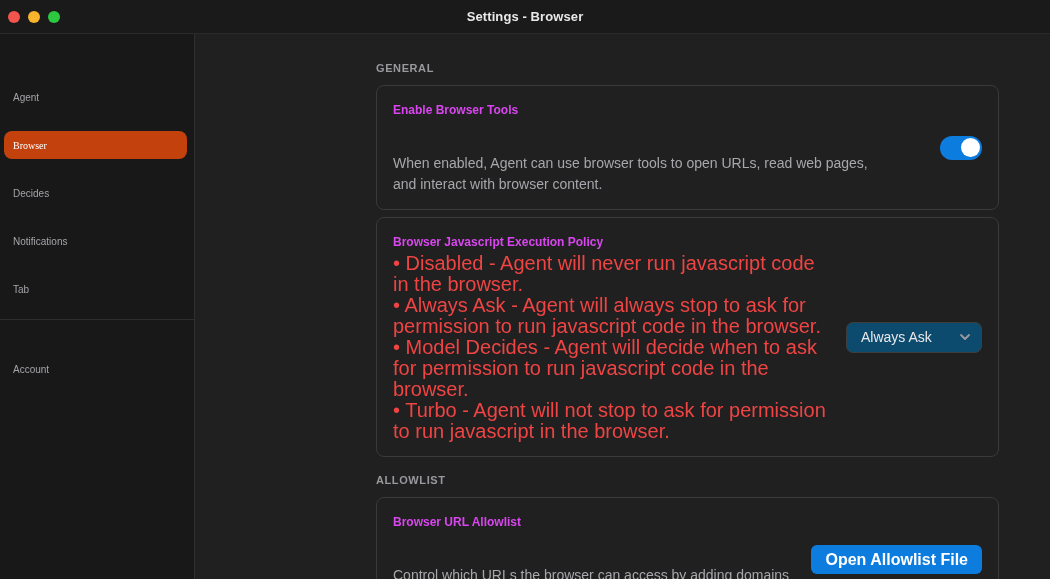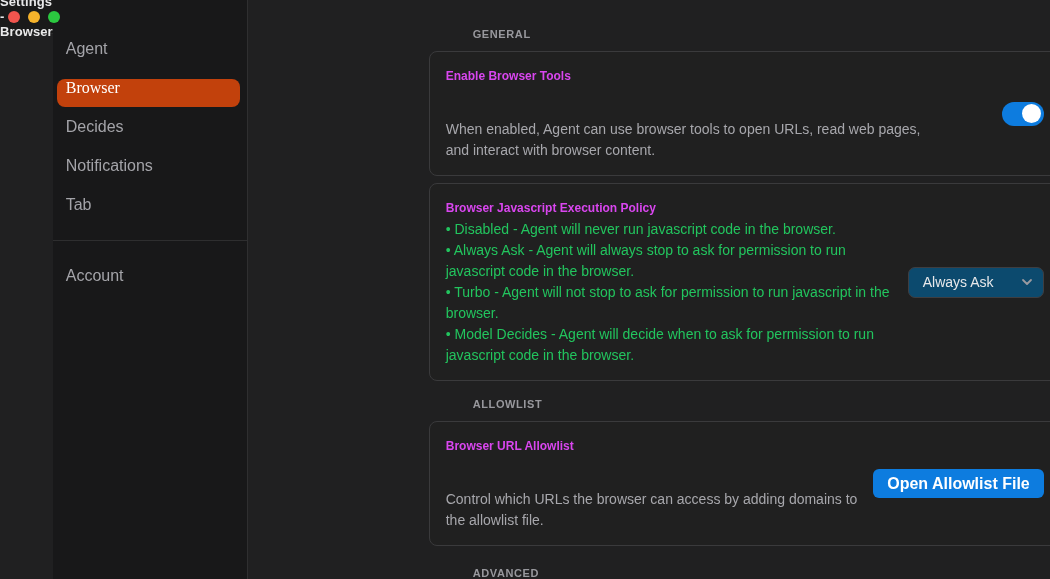--- a/index.html
+++ b/index.html
@@ -2,21 +2,21 @@
 <html style="--accent: #0d7cdf; --traffic-red: #f1554e; --traffic-yellow: #f6b32b; --traffic-green: #2bc840;"><head>
 <meta charset="utf-8">
 <style>
   * { margin: 0; padding: 0; box-sizing: border-box; }
   html, body {
     width: 1050px; height: 579px; overflow: hidden;
     background: #202021;
     font-family: "Liberation Sans", sans-serif;
     -webkit-font-smoothing: antialiased;
   }
-  .window { width: 1050px; height: 579px; display: flex; }
+  .window { width: 1050px; height: 579px; display: flex; flex-direction: column; }
 
   
   .titlebar {
     position: relative; height: 34px; flex: 0 0 34px;
     background: #1a1a1a; border-bottom: 1px solid #2a2a2a;
     display: flex; align-items: center; justify-content: center;
   }
   .titlebar .title { color: #e9e9ea; font-size: 13px; font-weight: 600; letter-spacing: .1px; }
   .traffic { position: absolute; left: 8px; top: 11px; display: flex; gap: 8px; }
   .light { width: 12px; height: 12px; border-radius: 50%; }
@@ -27,49 +27,49 @@
   
   .body { flex: 1; display: flex; min-height: 0; }
 
   
   .sidebar {
     width: 195px; flex: 0 0 195px; background: #181819;
     border-right: 1px solid #2f2f30;
     padding-top: 32px; display: flex; flex-direction: column;
   }
   .side-item {
-    height: 28px; margin: 8px 7px 3px 4px; padding: 0 9px;
-    display: flex; align-items: flex-start;
-    font-size: 16px; color: #a4a4a9; border-radius: 8px; cursor: default;
+    height: 28px; margin: 17px 7px 3px 4px; padding: 0 9px;
+    display: flex; align-items: center;
+    font-size: 10px; color: #a4a4a9; border-radius: 8px; cursor: default;
     white-space: nowrap;
   }
   .side-item.selected { background: #c2410c; color: #ffffff; font-family: Liberation Serif, serif; }
   .side-divider { border-top: 1px solid #2e2e2f; margin-top: 13px; }
   .side-footer { padding-top: 18px; }
 
   
   .main { flex: 1; padding: 28px 51px 0 181px; overflow: hidden; }
 
   .section-label {
     font-size: 11px; font-weight: 600; letter-spacing: .6px;
-    color: #98989d; text-transform: uppercase; margin-bottom: 11px; margin-left: 44px;
+    color: #98989d; text-transform: uppercase; margin-bottom: 11px;
   }
   .section-label.spaced { margin-top: 17px; }
   .section-label.spaced2 { margin-top: 21px; }
 
   .card {
     border: 1px solid #3a3a3c; border-radius: 8px;
     background: #202020;
     padding: 14px 16px; margin-bottom: 7px;
     display: flex; align-items: center;
   }
   .card-text { min-width: 0; }
   .card-title { color: #d946ef; font-size: 12px; font-weight: 700; line-height: 21px; }
   .card-desc  { color: #a7a7ac; font-size: 14px; line-height: 21px; margin-top: 32px; }
-  .bullet-line { color: #22c55e; font-size: 14px; line-height: 21px; }
+  .bullet-line { color: #ef4444; font-size: 20px; line-height: 21px; }
   .control { margin-left: auto; flex: 0 0 auto; padding-left: 12px; }
 
   .w500 { max-width: 500px; }
   .w450 { width: 450px; }
   .w440 { max-width: 440px; }
 
   
   .toggle {
     width: 42px; height: 24px; border-radius: 12px;
     background: var(--accent); position: relative; cursor: pointer;
@@ -154,22 +154,22 @@
             <span class="knob"></span>
           </div>
         </div>
       </section>
 
       <section class="card">
         <div class="card-text w450">
           <div class="card-title">Browser Javascript Execution Policy</div>
           <div class="bullet-line">• Disabled - Agent will never run javascript code in the browser.</div>
           <div class="bullet-line">• Always Ask - Agent will always stop to ask for permission to run javascript code in the browser.</div>
+          <div class="bullet-line">• Model Decides - Agent will decide when to ask for permission to run javascript code in the browser.</div>
           <div class="bullet-line">• Turbo - Agent will not stop to ask for permission to run javascript in the browser.</div>
-          <div class="bullet-line">• Model Decides - Agent will decide when to ask for permission to run javascript code in the browser.</div>
         </div>
         <div class="control">
           <div class="dropdown">
             <span class="value">Always Ask</span>
             <span>
               <svg width="12" height="8" viewBox="0 0 12 8">
                 <polyline points="2,2 6,6 10,2" fill="none" stroke="#9a9aa0" stroke-width="1.8" stroke-linecap="round" stroke-linejoin="round"></polyline>
               </svg>
             </span>
           </div>

